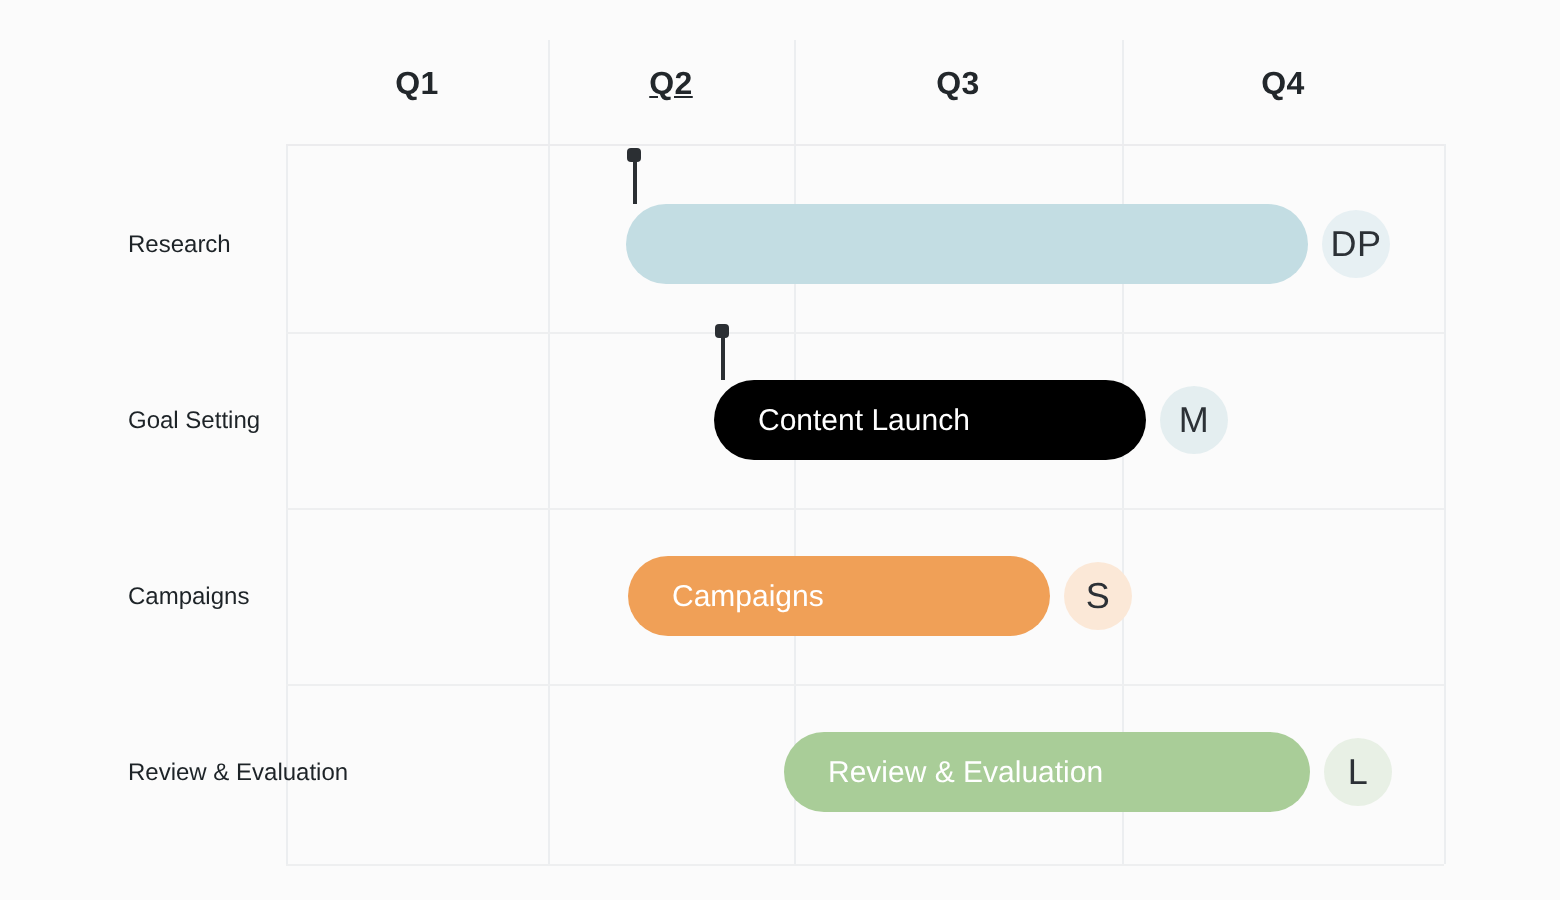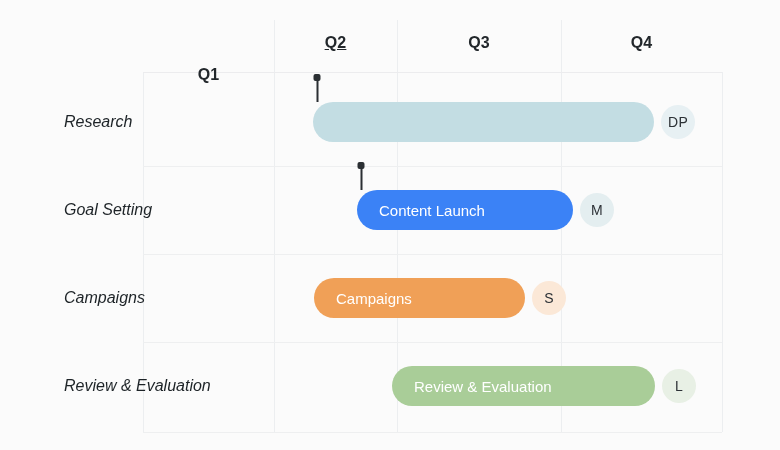--- a/index.html
+++ b/index.html
@@ -63,25 +63,24 @@
     font-size: 16px;
     font-weight: bold;
     color: #22272b;
     letter-spacing: .2px;
   }
 
   
   .row-label {
     position: absolute;
     left: 64px;
-    font-size: 16px;
+    font-size: 12px;
     color: #1d2327;
     white-space: nowrap;
     transform: translateY(-50%);
-    font-style: italic;
   }
 
   
   .bar {
     position: absolute;
     height: 40px;
     border-radius: 20px;
     display: flex;
     align-items: center;
     transform: translateY(-50%);
@@ -123,21 +122,21 @@
 
   
   .avatar {
     position: absolute;
     width: 34px;
     height: 34px;
     border-radius: 50%;
     display: flex;
     align-items: center;
     justify-content: center;
-    font-size: 14px;
+    font-size: 18px;
     color: #2c3136;
     transform: translateY(-50%);
     letter-spacing: .3px;
   }
 </style>
 </head>
 <body>
 
 <div id="gantt">
 
@@ -154,41 +153,41 @@
   <div class="header-rule"></div>
 
   <div id="row-lines">
       <div class="row-rule" style="top: 166px;"></div>
       <div class="row-rule" style="top: 254px;"></div>
       <div class="row-rule" style="top: 342px;"></div>
       <div class="row-rule" style="top: 432px;"></div>
     </div>
 
   <div id="quarter-headers">
-      <div class="q-header" style="left: 143px; width: 131px; margin-top: 32px;">Q1</div>
+      <div class="q-header" style="left: 143px; width: 131px;">Q1</div>
       <div class="q-header" style="left: 274px; width: 123px; text-decoration: underline;">Q2</div>
       <div class="q-header" style="left: 397px; width: 164px;">Q3</div>
       <div class="q-header" style="left: 561px; width: 161px;">Q4</div>
     </div>
 
   <div id="row-labels">
       <div class="row-label" style="top: 122px;">Research</div>
       <div class="row-label" style="top: 210px; text-align: center;">Goal Setting</div>
       <div class="row-label" style="top: 298px;">Campaigns</div>
       <div class="row-label" style="top: 386px;">Review &amp; Evaluation</div>
     </div>
 
   <div id="bars-layer">
       <div class="bar" style="left: 313px; width: 341px; top: 122px; background: rgb(195, 221, 227);"></div>
       <div class="pin" style="left: 317px; top: 102px;">
         <span class="stem"></span>
         <span class="head"></span>
       </div>
       <div class="avatar" style="left: 661px; top: 122px; background: rgb(231, 240, 243);">DP</div>
-      <div class="bar" style="left: 357px; width: 216px; top: 210px; background: #3b82f6;">
+      <div class="bar" style="left: 357px; width: 216px; top: 210px; background: #000000;">
         <span class="bar-label" style="color: rgb(255, 255, 255);">Content Launch</span>
       </div>
       <div class="pin" style="left: 361px; top: 190px;">
         <span class="stem"></span>
         <span class="head"></span>
       </div>
       <div class="avatar" style="left: 580px; top: 210px; background: rgb(228, 238, 240);">M</div>
       <div class="bar" style="left: 314px; width: 211px; top: 298px; background: rgb(240, 160, 87);">
         <span class="bar-label" style="color: rgb(255, 255, 255);">Campaigns</span>
       </div>

